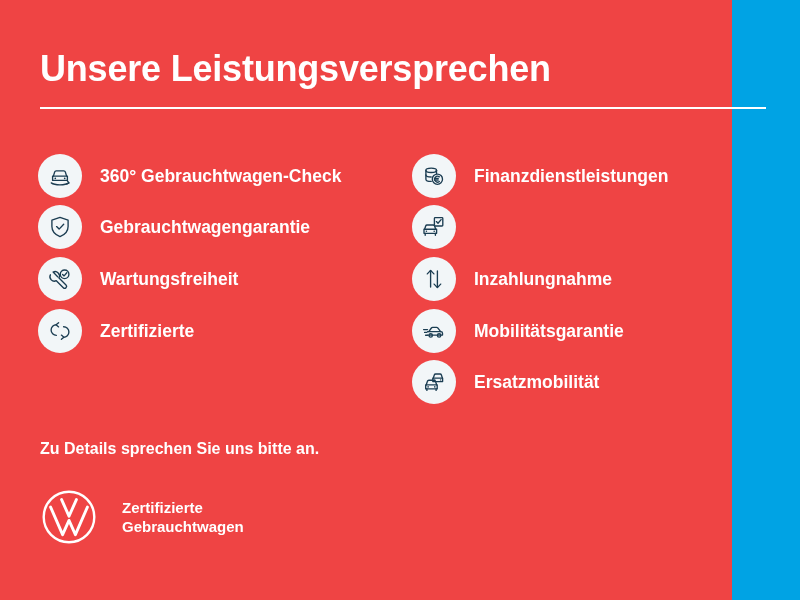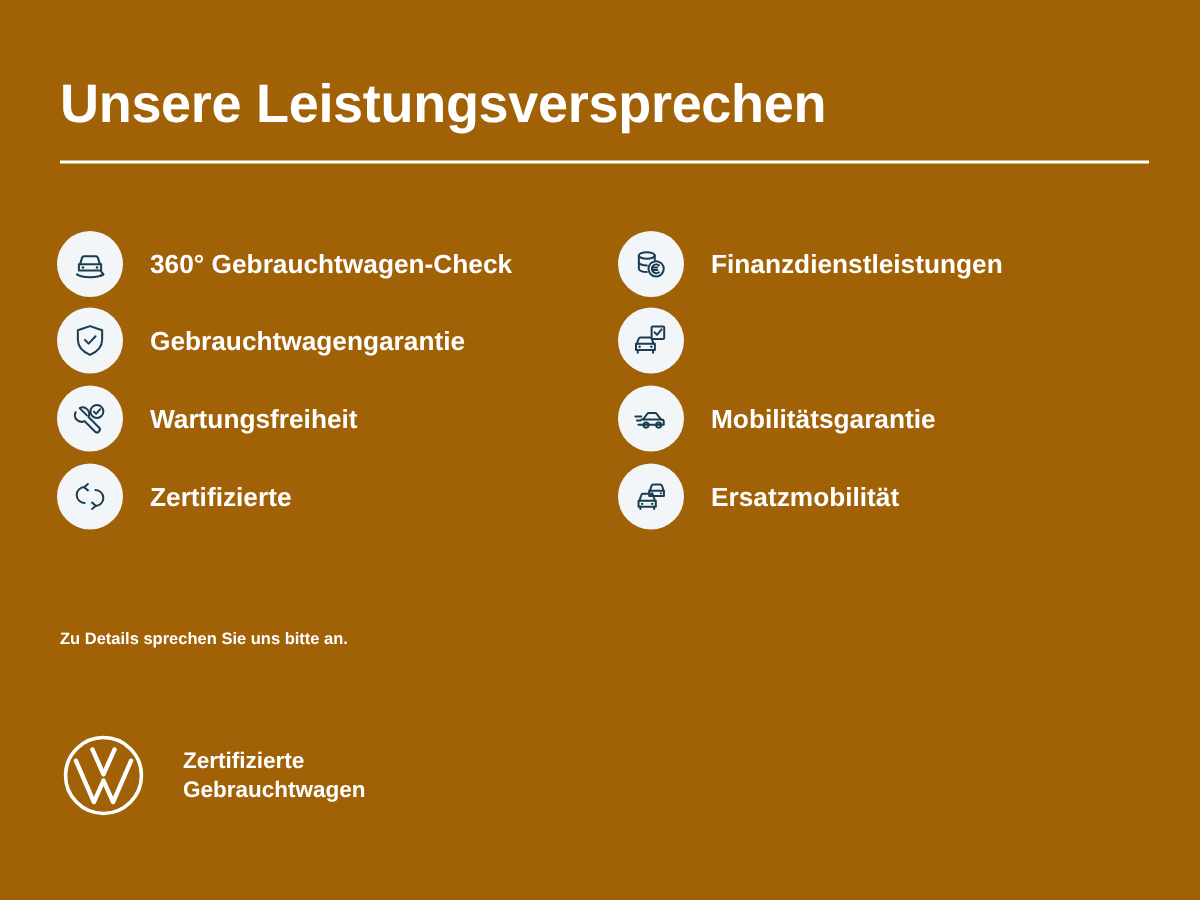--- a/index.html
+++ b/index.html
@@ -9,23 +9,23 @@
   body {
     width: 800px;
     height: 600px;
     overflow: hidden;
     background: #00a3e4;
     font-family: "Liberation Sans", sans-serif;
     -webkit-font-smoothing: antialiased;
   }
   #slide {
     position: relative;
-    width: 800px;
+    width: 732px;
     height: 600px;
-    background: #a16207;
+    background: #ef4444;
     box-sizing: border-box;
   }
 
   
   #page-title {
     position: absolute;
     left: 40px;
     top: 47px;
     font-size: 36px;
     font-weight: bold;
@@ -94,22 +94,22 @@
     font-weight: bold;
     color: #ffffff;
     white-space: nowrap;
     line-height: 20px;
   }
 
   
   #footnote {
     position: absolute;
     left: 40px;
-    top: 420px;
-    font-size: 11px;
+    top: 440px;
+    font-size: 16px;
     font-weight: bold;
     color: #ffffff;
     white-space: nowrap;
   }
 
   
   #brand {
     position: absolute;
     left: 41px;
     top: 489px;
@@ -216,20 +216,31 @@
           <path d="M15.4 7.6l1.6 1.6 3.1-3.6"></path>
           <path d="M3.6 15.2 4.7 12c.2-.6.7-1 1.3-1h6.3c.6 0 1.1.4 1.3 1l1.1 3.2"></path>
           <path d="M3 15.2h12.6v4.1H3z"></path>
           <circle cx="5.4" cy="17.2" r="0.8" class="solid"></circle>
           <circle cx="13.2" cy="17.2" r="0.8" class="solid"></circle>
           <path d="M4.2 19.3v1.9M14.4 19.3v1.9"></path>
         </svg>
       </span>
     </div>
 
+    <div class="benefit-row">
+      <span class="benefit-icon">
+        <svg viewBox="0 0 26 26">
+          <path d="M9.6 21V4.6"></path>
+          <path d="M6.3 7.9 9.6 4.4 12.9 7.9"></path>
+          <path d="M16.4 5v16.4"></path>
+          <path d="M13.1 18.1l3.3 3.5 3.3-3.5"></path>
+        </svg>
+      </span>
+      <span class="benefit-label">Inzahlungnahme</span>
+    </div>
 
     <div class="benefit-row">
       <span class="benefit-icon">
         <svg viewBox="0 0 26 26">
           <path d="M7.8 13.6l2.6-3.6c.3-.4.7-.6 1.2-.6h4.1c.4 0 .8.2 1.1.5l2.8 3.7"></path>
           <path d="M6.6 13.6h13.3c.9 0 1.6.7 1.6 1.6v1.9H6.6"></path>
           <circle cx="9.7" cy="17.4" r="1.7"></circle>
           <circle cx="18.1" cy="17.4" r="1.7"></circle>
           <path d="M2.6 11.6h3.9M3.6 14.4h2.3M4.6 17.2h1.8"></path>
         </svg>

